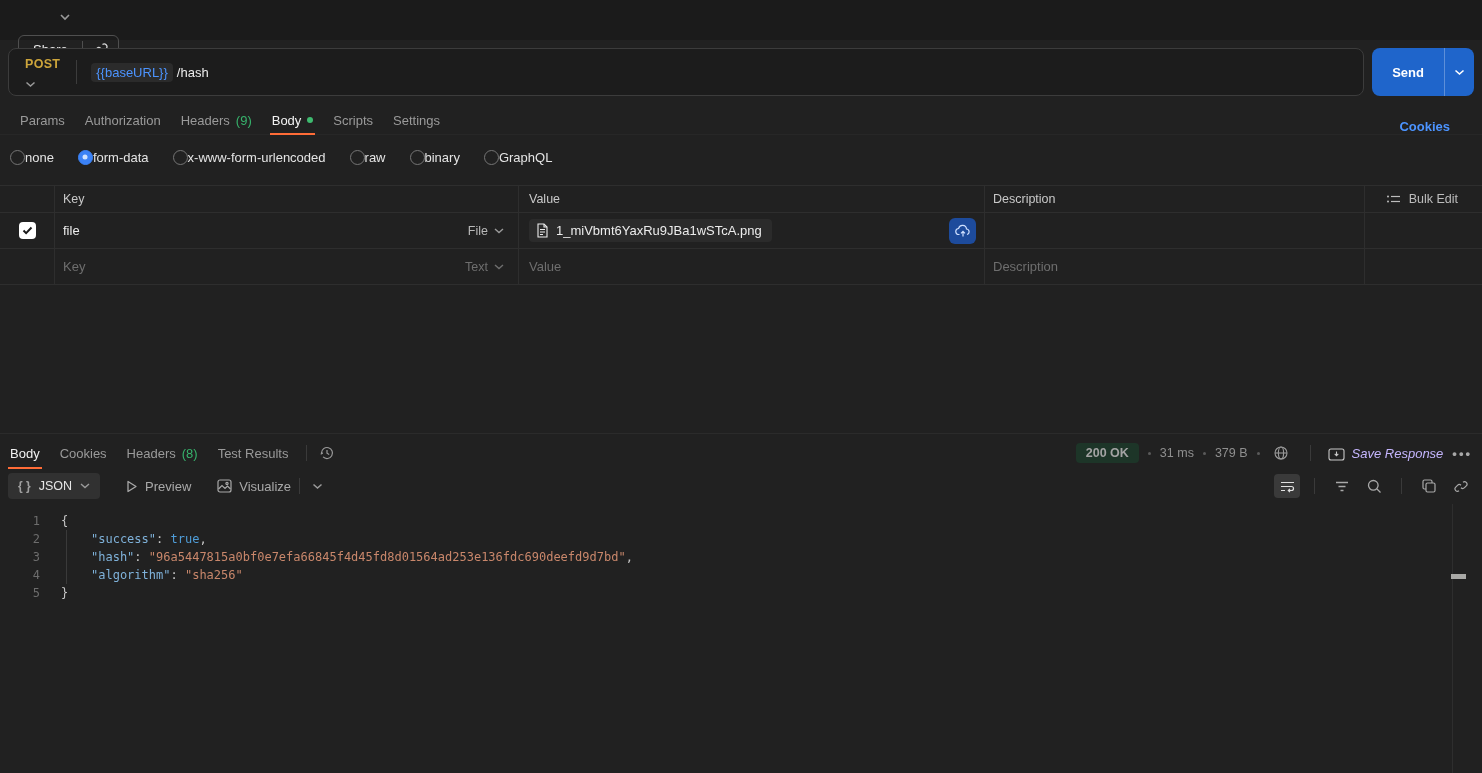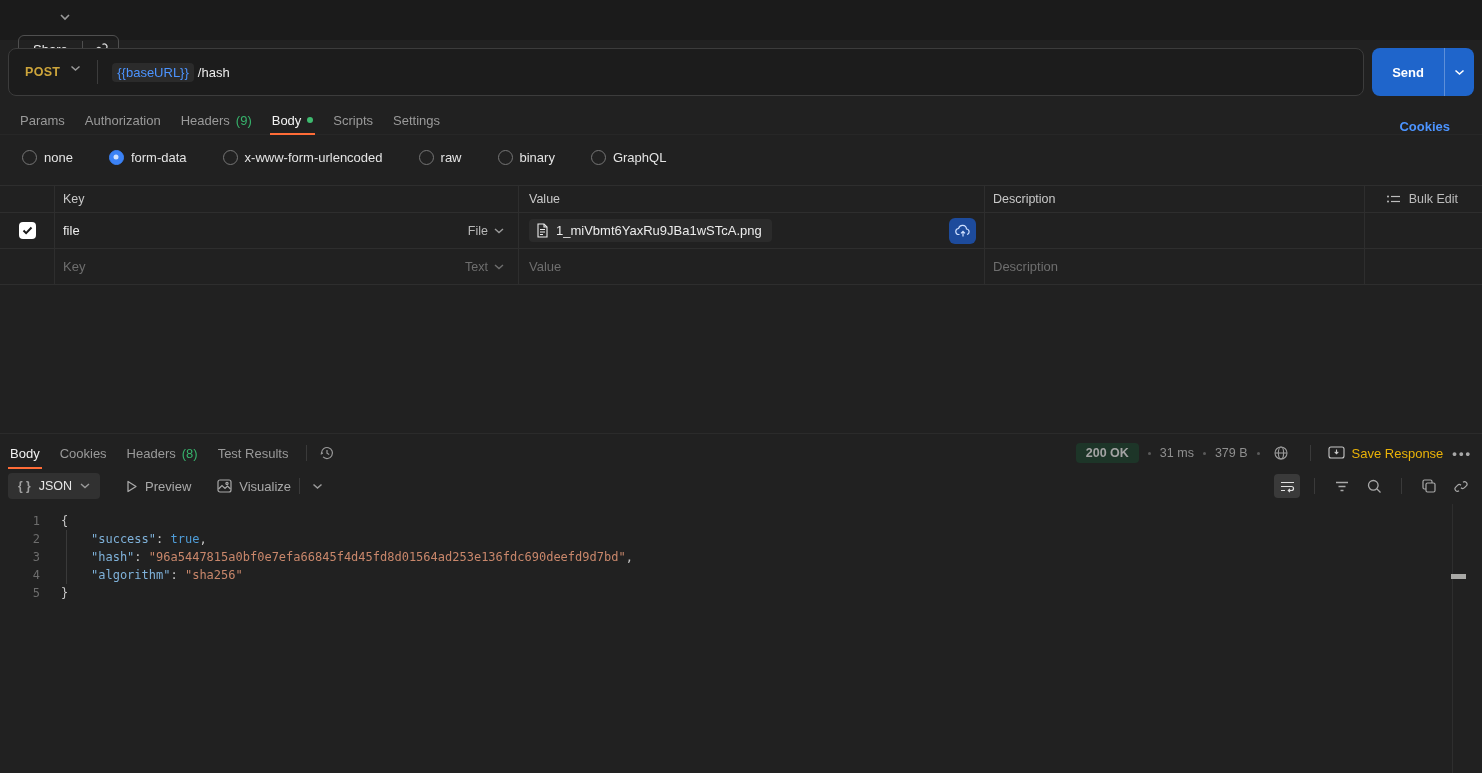--- a/index.html
+++ b/index.html
@@ -20,40 +20,40 @@
   .topbar-right { display:flex; align-items:center; gap:10px;flex-direction:column; }
   .save-btn { display:flex; align-items:center; gap:6px; color:#6f6f6f; padding:4px 6px; }
   .icon-btn { display:flex; align-items:center; justify-content:center; color:#9a9a9a; padding:4px; cursor:pointer; }
   .share-group { display:flex; align-items:center; border:1px solid #4f4f4f; border-radius:6px; height:30px; margin-left:6px;justify-content:flex-end; }
   .share-label { padding:0 14px; color:#ececec; }
   .share-div { width:1px; height:18px; background:#4f4f4f; }
   .share-link { padding:0 10px; color:#d8d8d8; display:flex; align-items:center; }
   
   .request-row { display:flex; align-items:stretch; margin:8px 8px 0; height:48px; gap:8px; flex:0 0 auto; }
   .url-box { flex:1; display:flex; align-items:center; border:1px solid #3c3c3c; border-radius:8px; background:#1c1c1c; }
-  .method-select { display:flex; align-items:flex-start; gap:10px; padding:0 16px; cursor:pointer; }
+  .method-select { display:flex; align-items:flex-start; gap:10px; padding:0 16px; cursor:pointer;flex-direction:column; }
   .method-label { color:#cda53b; font-weight:700; font-size:12.5px; letter-spacing:.3px; }
   .url-divider { width:1px; height:24px; background:#3c3c3c; margin-right:14px; }
   .url-field { display:flex; align-items:center; flex:1; }
   .var-chip { background:#2b2b2b; border-radius:4px; padding:2px 5px; color:#4c94ff; font-size:13px; }
   .url-path { margin-left:4px; color:#ededed; }
   .send-split { display:flex; border-radius:8px; overflow:hidden; background:#1f65cb; }
   .send-main { color:#fff; font-weight:700; padding:0 20px; display:flex; align-items:center; cursor:pointer; }
   .send-caret { display:flex; align-items:center; padding:0 9px; border-left:1px solid rgba(255,255,255,.28); color:#fff; cursor:pointer; }
   
   .req-tabs { display:flex; align-items:flex-end; margin-top:10px; height:29px; border-bottom:1px solid #272727; padding:0 10px; flex:0 0 auto; }
   .tab { color:#9a9a9a; padding:0 10px; height:100%; display:flex; align-items:center; gap:6px; position:relative; cursor:pointer; }
   .tab.active { color:#f2f2f2; }
   .tab.active::after { content:""; position:absolute; left:8px; right:8px; bottom:-1px; height:2px; background:#ff6c37; }
   .tab .count { color:#37b36c; }
   .tab .green-dot { width:6px; height:6px; border-radius:50%; background:#3eba6f; display:inline-block; }
   .cookies-link { margin-left:auto; color:#4c94ff; font-weight:600; padding-right:22px; cursor:pointer; }
   
   .modes { display:flex; align-items:center; height:44px; padding:0 10px; gap:24px; flex:0 0 auto; }
-  .mode { display:flex; align-items:center; gap:7px; cursor:pointer;margin-left:12px; }
+  .mode { display:flex; align-items:center; cursor:pointer; }
   .radio { width:15px; height:15px; border-radius:50%; border:1.5px solid #757575; position:relative; flex:0 0 auto; }
   .mode.selected .radio { border-color:#3b82f6; background:#3b82f6; }
   .mode.selected .radio::after { content:""; position:absolute; left:50%; top:50%; width:5px; height:5px; border-radius:50%; background:#cfe2ff; transform:translate(-50%,-50%); }
   .mode-label { color:#e4e4e4; }
   
   .ftable { margin-top:6px; flex:0 0 auto; border-top:1px solid #2e2e2e; }
   .frow { display:flex; border-bottom:1px solid #2e2e2e; align-items:stretch; }
   .fcell { border-right:1px solid #2e2e2e; display:flex; align-items:center; }
   .c-check { width:55px; justify-content:center; }
   .c-key { width:464px; padding-left:8px; justify-content:space-between; }
@@ -73,21 +73,21 @@
   .spacer { flex:1 1 auto; }
   
   .response { flex:0 0 340px; border-top:1px solid #2b2b2b; display:flex; flex-direction:column; position:relative; }
   .resp-head { display:flex; align-items:center; height:30px; margin-top:4px; padding:0 10px 0 0; flex:0 0 auto; }
   .resp-tabs { display:flex; align-items:center; height:100%; }
   .vdiv { width:1px; height:16px; background:#3a3a3a; margin:0 8px; }
   .resp-meta { margin-left:auto; display:flex; align-items:center; gap:9px; }
   .status-pill { background:#1d3528; color:#a3a3a3; font-weight:600; font-size:12.5px; border-radius:4px; padding:3px 10px; }
   .meta-dot { width:3px; height:3px; border-radius:50%; background:#5a5a5a; }
   .meta-text { color:#8f8f8f; font-size:12.5px; }
-  .save-resp { display:flex; align-items:flex-start; gap:7px; color:#eab308; cursor:pointer; }
+  .save-resp { display:flex; align-items:flex-end; gap:7px; color:#c4b5fd; cursor:pointer;font-style:italic; }
   .more-dots { color:#a8a8a8; letter-spacing:2px; font-weight:700; cursor:pointer; }
   .fmt-row { display:flex; align-items:center; height:36px; padding:0 8px; flex:0 0 auto; }
   .json-chip { display:flex; align-items:center; gap:8px; background:#313131; border-radius:4px; height:26px; padding:0 10px; cursor:pointer; }
   .json-braces { color:#a0a0a0; font-weight:700; font-size:12px; }
   .json-label { color:#e6e6e6; font-size:12.5px; }
   .fmt-item { display:flex; align-items:center; gap:7px; color:#a9a9a9; margin-left:26px; cursor:pointer; }
   .fmt-right { margin-left:auto; display:flex; align-items:center; gap:6px; }
   .tool-icon { display:flex; align-items:center; justify-content:center; width:26px; height:24px; color:#a9a9a9; cursor:pointer; border-radius:4px; }
   .tool-icon.active { background:#3a3a3a; color:#e0e0e0; }
   

